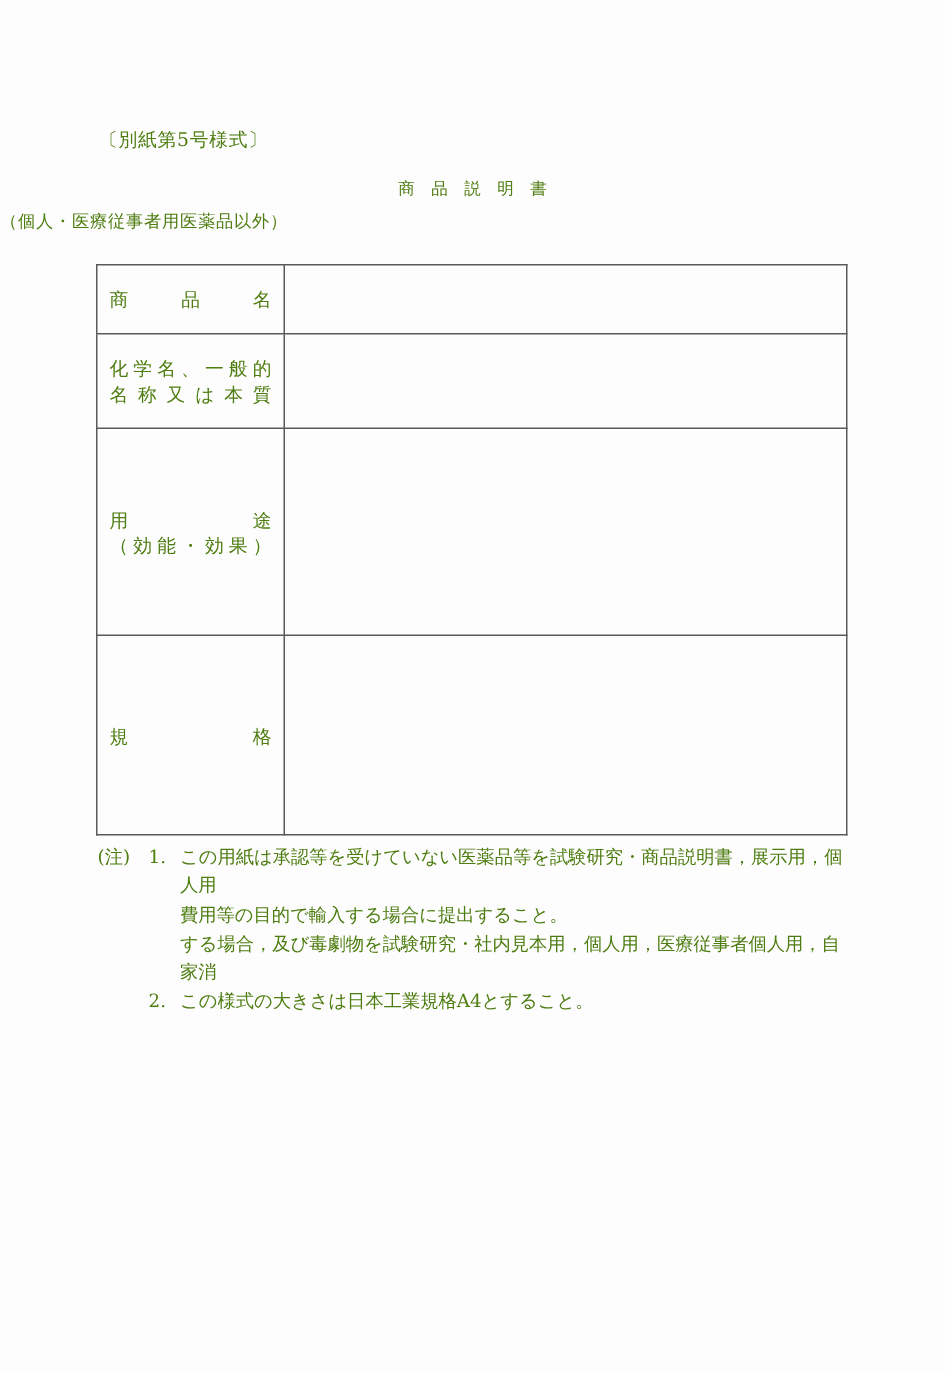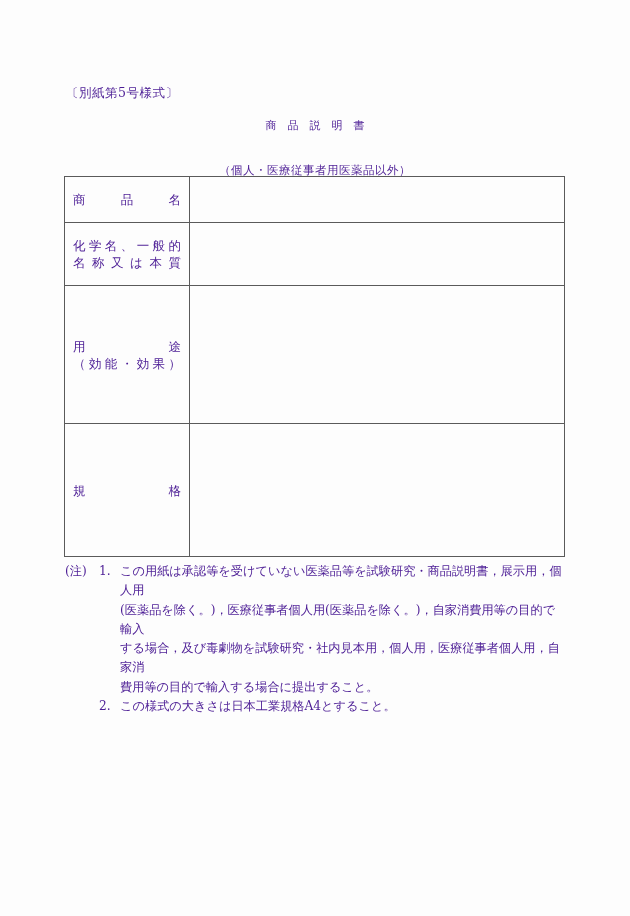--- a/index.html
+++ b/index.html
@@ -1,35 +1,35 @@
 <!DOCTYPE html>
 <html><head>
 <meta charset="utf-8">
 <style>
   html,body{margin:0;padding:0;background:#ffffff;}
   .page{
     position:relative;
     width:630px;height:916px;
     background:#fdfdfd;
     font-family:"DejaVu Serif","Liberation Serif",serif;
-    color:#4c1d95;
+    color:#4d7c0f;
     overflow:hidden;
   }
   .form-code{
     position:absolute;left:66px;top:85px;
     font-size:12.5px;letter-spacing:0.5px;
   }
   .title{
     position:absolute;left:0;right:0;top:118px;
     text-align:center;font-size:11px;
     letter-spacing:1em;text-indent:1em;
   }
   .subtitle{
     position:absolute;left:0;right:0;top:140px;
-    text-align:center;font-size:11.5px;letter-spacing:0.5px;margin-top:23px;
+    font-size:11.5px;letter-spacing:0.5px;
   }
   table.form-table{
     position:absolute;left:64px;top:176px;
     width:501px;border-collapse:collapse;table-layout:fixed;
   }
   .form-table th,.form-table td{
     border:1px solid #5a5a5a;
     padding:0;
     font-weight:normal;
   }
@@ -134,23 +134,22 @@
     </tbody>
   </table>
 
   <div class="notes">
     <div class="notes-marker">(注)</div>
     <div class="notes-list">
       <div class="note-item">
         <div class="note-number">1.</div>
         <div class="note-lines">
           <div>この用紙は承認等を受けていない医薬品等を試験研究・商品説明書，展示用，個人用</div>
-          <div>(医薬品を除く。)，医療従事者個人用(医薬品を除く。)，自家消費用等の目的で輸入</div>
+          <div>費用等の目的で輸入する場合に提出すること。</div>
           <div>する場合，及び毒劇物を試験研究・社内見本用，個人用，医療従事者個人用，自家消</div>
-          <div>費用等の目的で輸入する場合に提出すること。</div>
         </div>
       </div>
       <div class="note-item">
         <div class="note-number">2.</div>
         <div class="note-lines">
           <div>この様式の大きさは日本工業規格A4とすること。</div>
         </div>
       </div>
     </div>
   </div>

